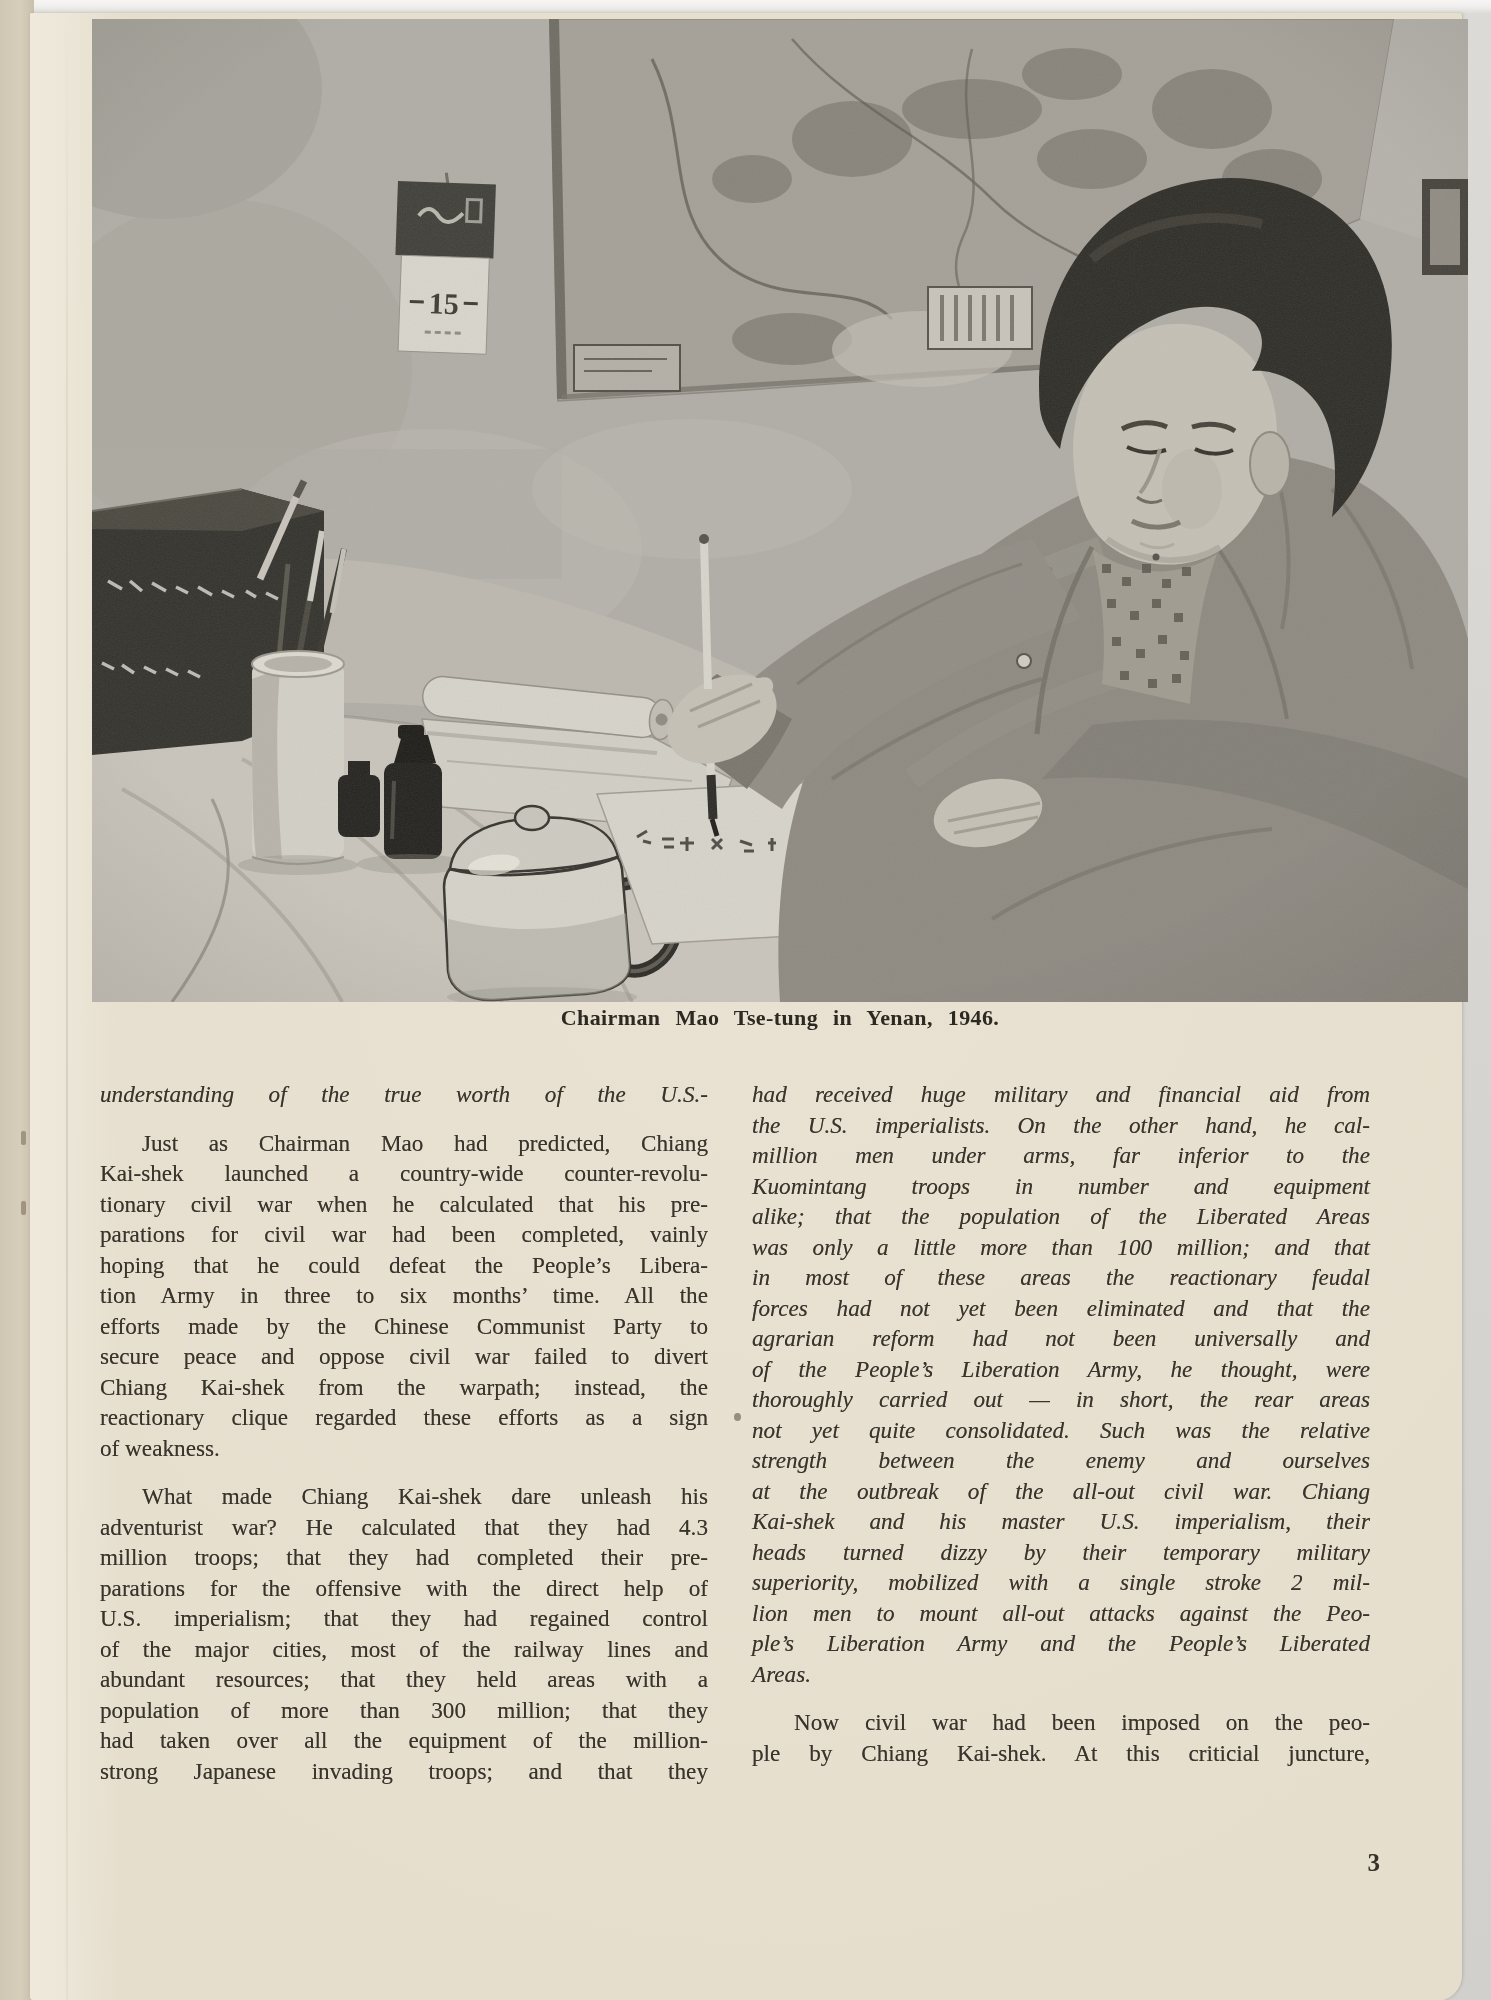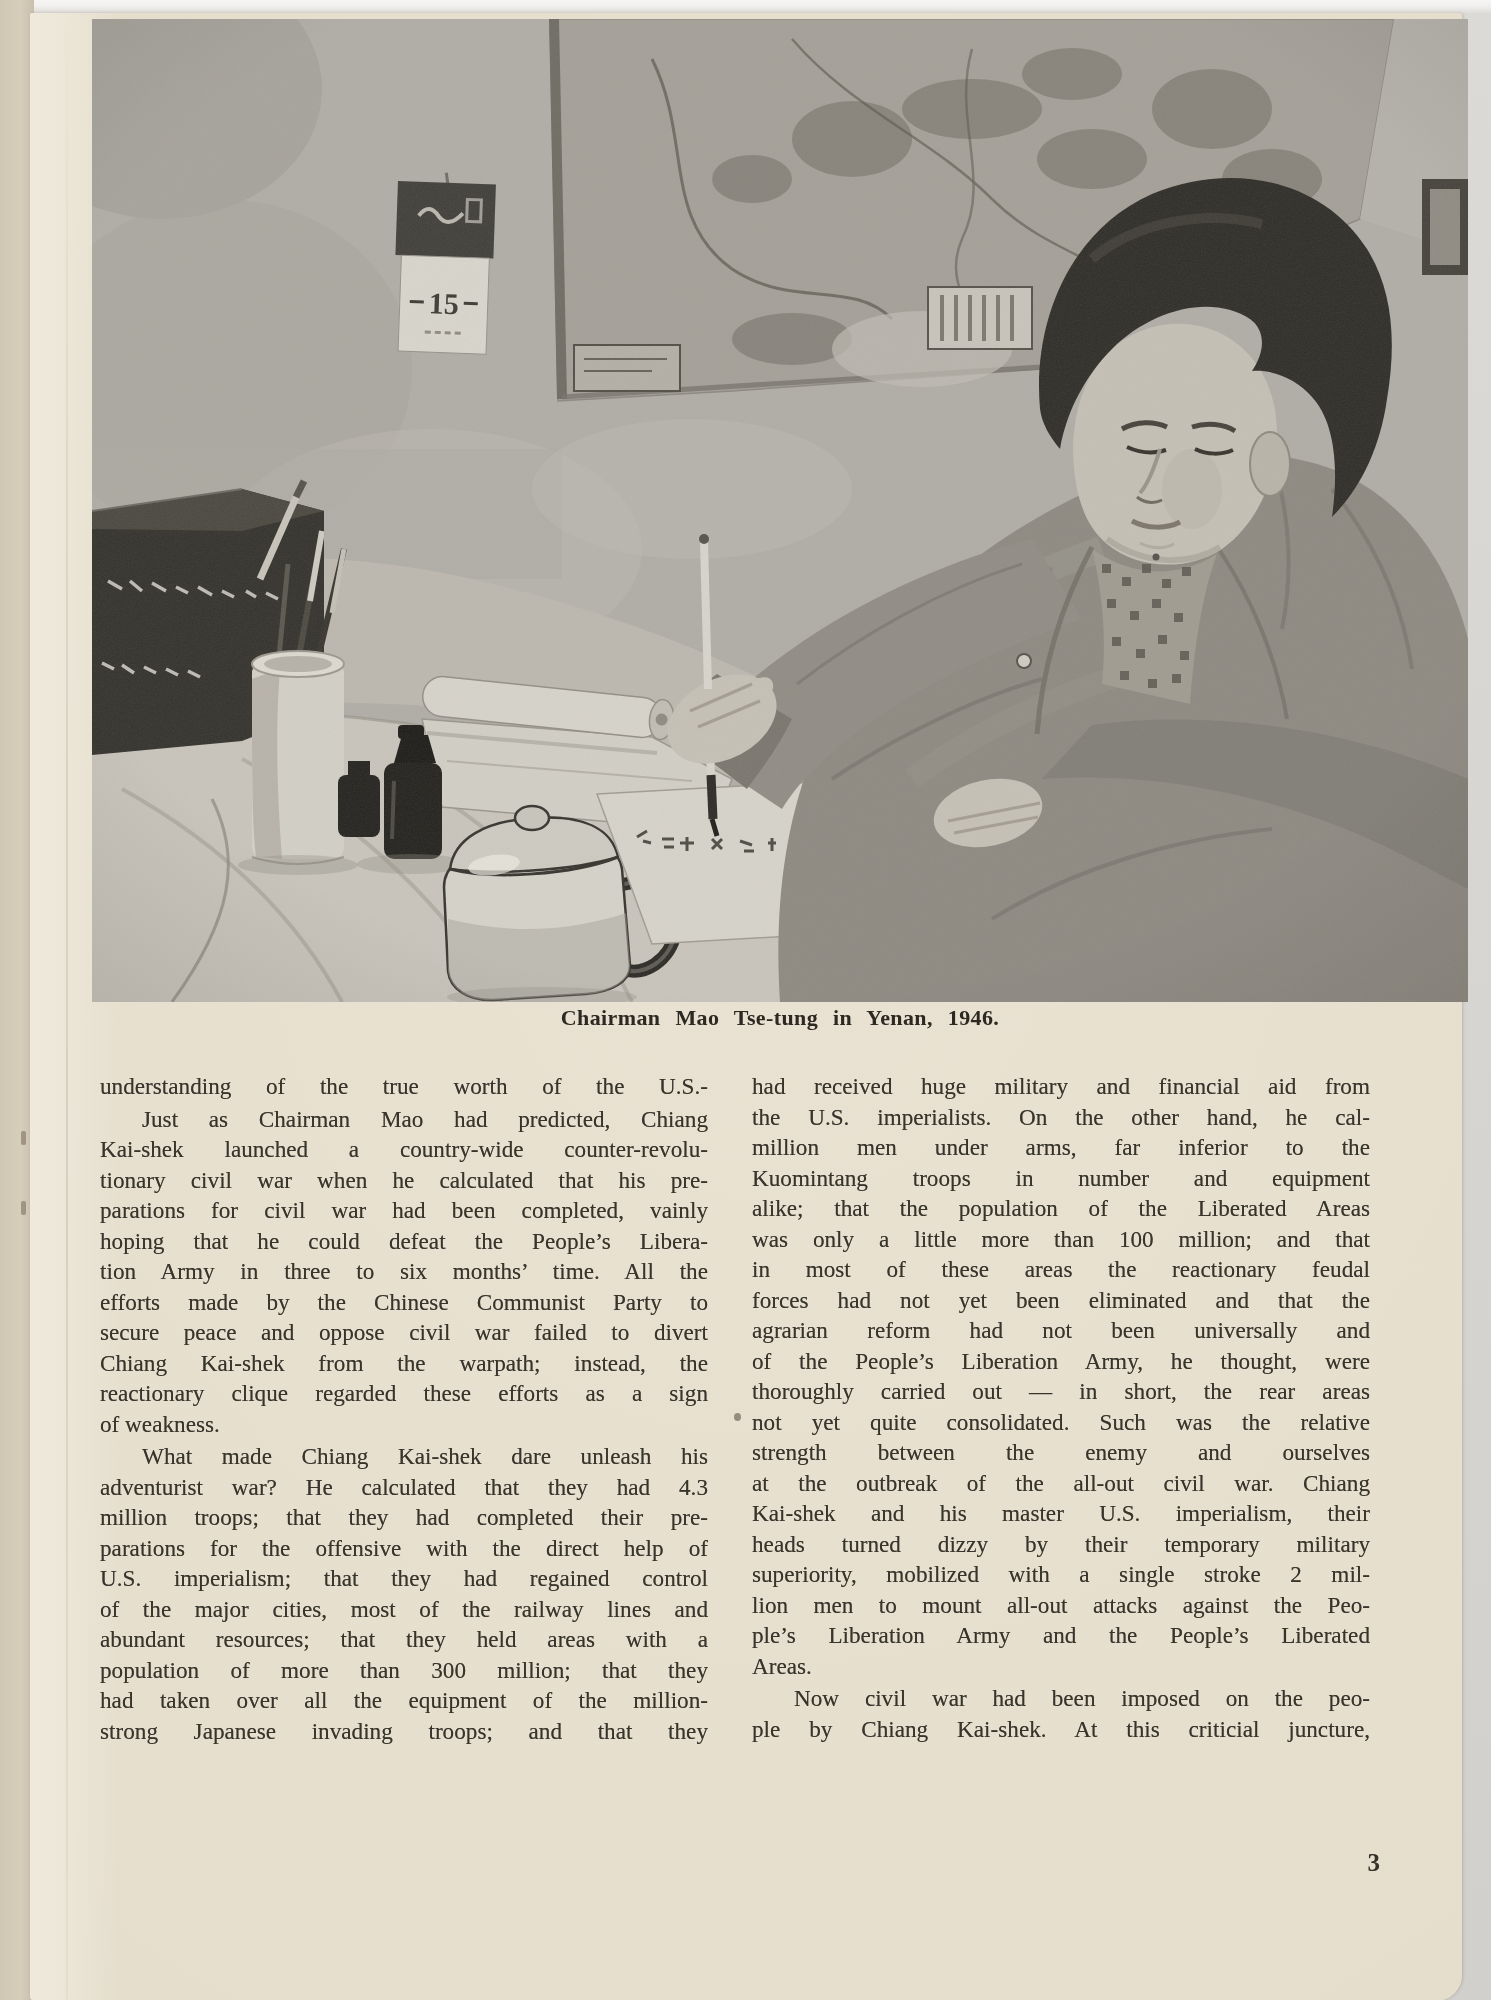--- a/index.html
+++ b/index.html
@@ -38,22 +38,22 @@
     position:absolute;left:62px;top:992px;width:1376px;height:40px;
     text-align:center;font-weight:bold;font-size:22px;color:#2c2922;
     word-spacing:9px;letter-spacing:.4px;
   }
   .col{
     position:absolute;top:1058px;font-size:23.2px;line-height:30.5px;color:#38342c;
     text-shadow:0 0 .5px rgba(56,52,44,.55);
   }
   .col-left{left:70px;width:608px;}
   .col-right{left:722px;width:618px;}
-  .para{margin-top:2px;}
-  .para:first-child{margin-top:0;}
+  .para{margin-top:18px;}
+  .para:first-child{margin-top:8px;font-style:italic;}
   .line{text-align:justify;text-align-last:justify;white-space:normal;}
   .line.endline{text-align-last:left;}
   .line.indent{text-indent:42px;}
   .page-number{
     position:absolute;left:1300px;top:1836px;width:50px;text-align:right;
     font-size:25px;font-weight:bold;color:#353129;
   }
   .speck{
     position:absolute;left:704px;top:1400px;width:7px;height:8px;border-radius:50%;
     background:rgba(80,75,62,.55);

